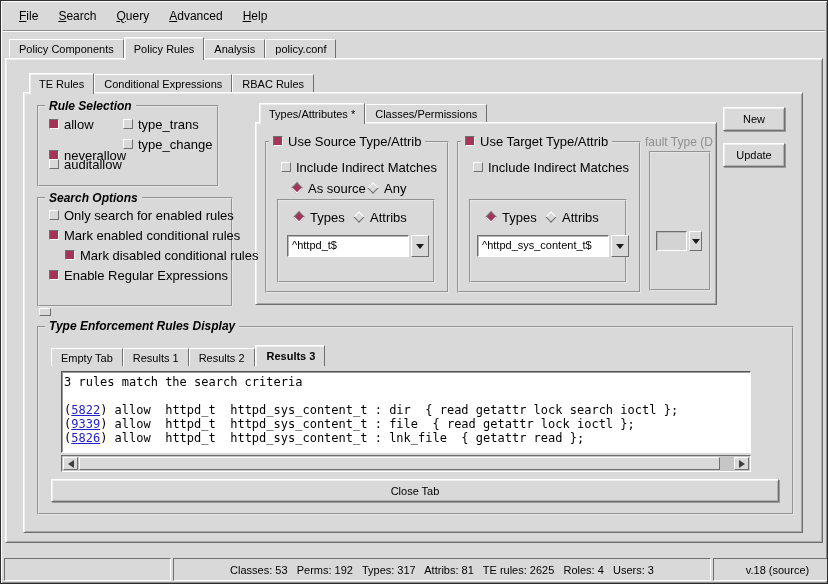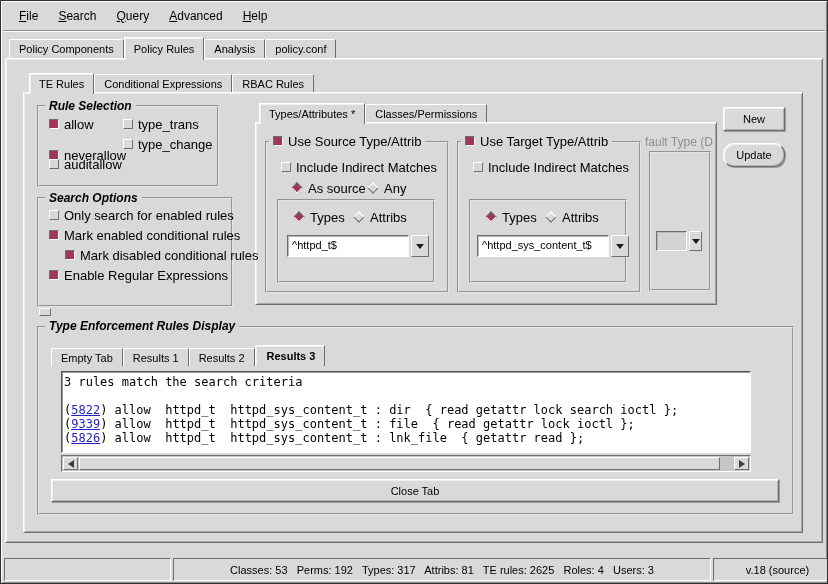--- a/index.html
+++ b/index.html
@@ -203,21 +203,21 @@
     <span>Attribs</span>
   </div>
   <div class="combo" style="left:476px;top:234px;width:152px;height:22px;z-index:7;">
     <div class="combo-entry">^httpd_sys_content_t$</div>
     <div class="combo-btn">
         <span class="tri-down"></span>
       </div>
   </div>
 
   <div class="btn" style="left:722px;top:106px;width:62px;height:24px;z-index:3;">New</div>
-  <div class="btn" style="left:722px;top:142px;width:62px;height:24px;z-index:3;border-radius:11px;">Update</div>
+  <div class="btn" style="left:722px;top:142px;width:62px;height:24px;z-index:3;">Update</div>
 
   <div class="sash" style="left:38px;top:307px;width:12px;height:8px;z-index:3;"></div>
 
   <div class="groupbox" style="left:36px;top:325px;width:757px;height:189px;z-index:3;"></div>
   <div class="group-title" style="left:44px;top:318px;z-index:4;">Type Enforcement Rules Display</div>
 
   <div class="tabrow" style="left:50px;top:344px;height:21px;z-index:4;">
     <div class="tab small">Empty Tab</div>
     <div class="tab small">Results 1</div>
     <div class="tab small">Results 2</div>

